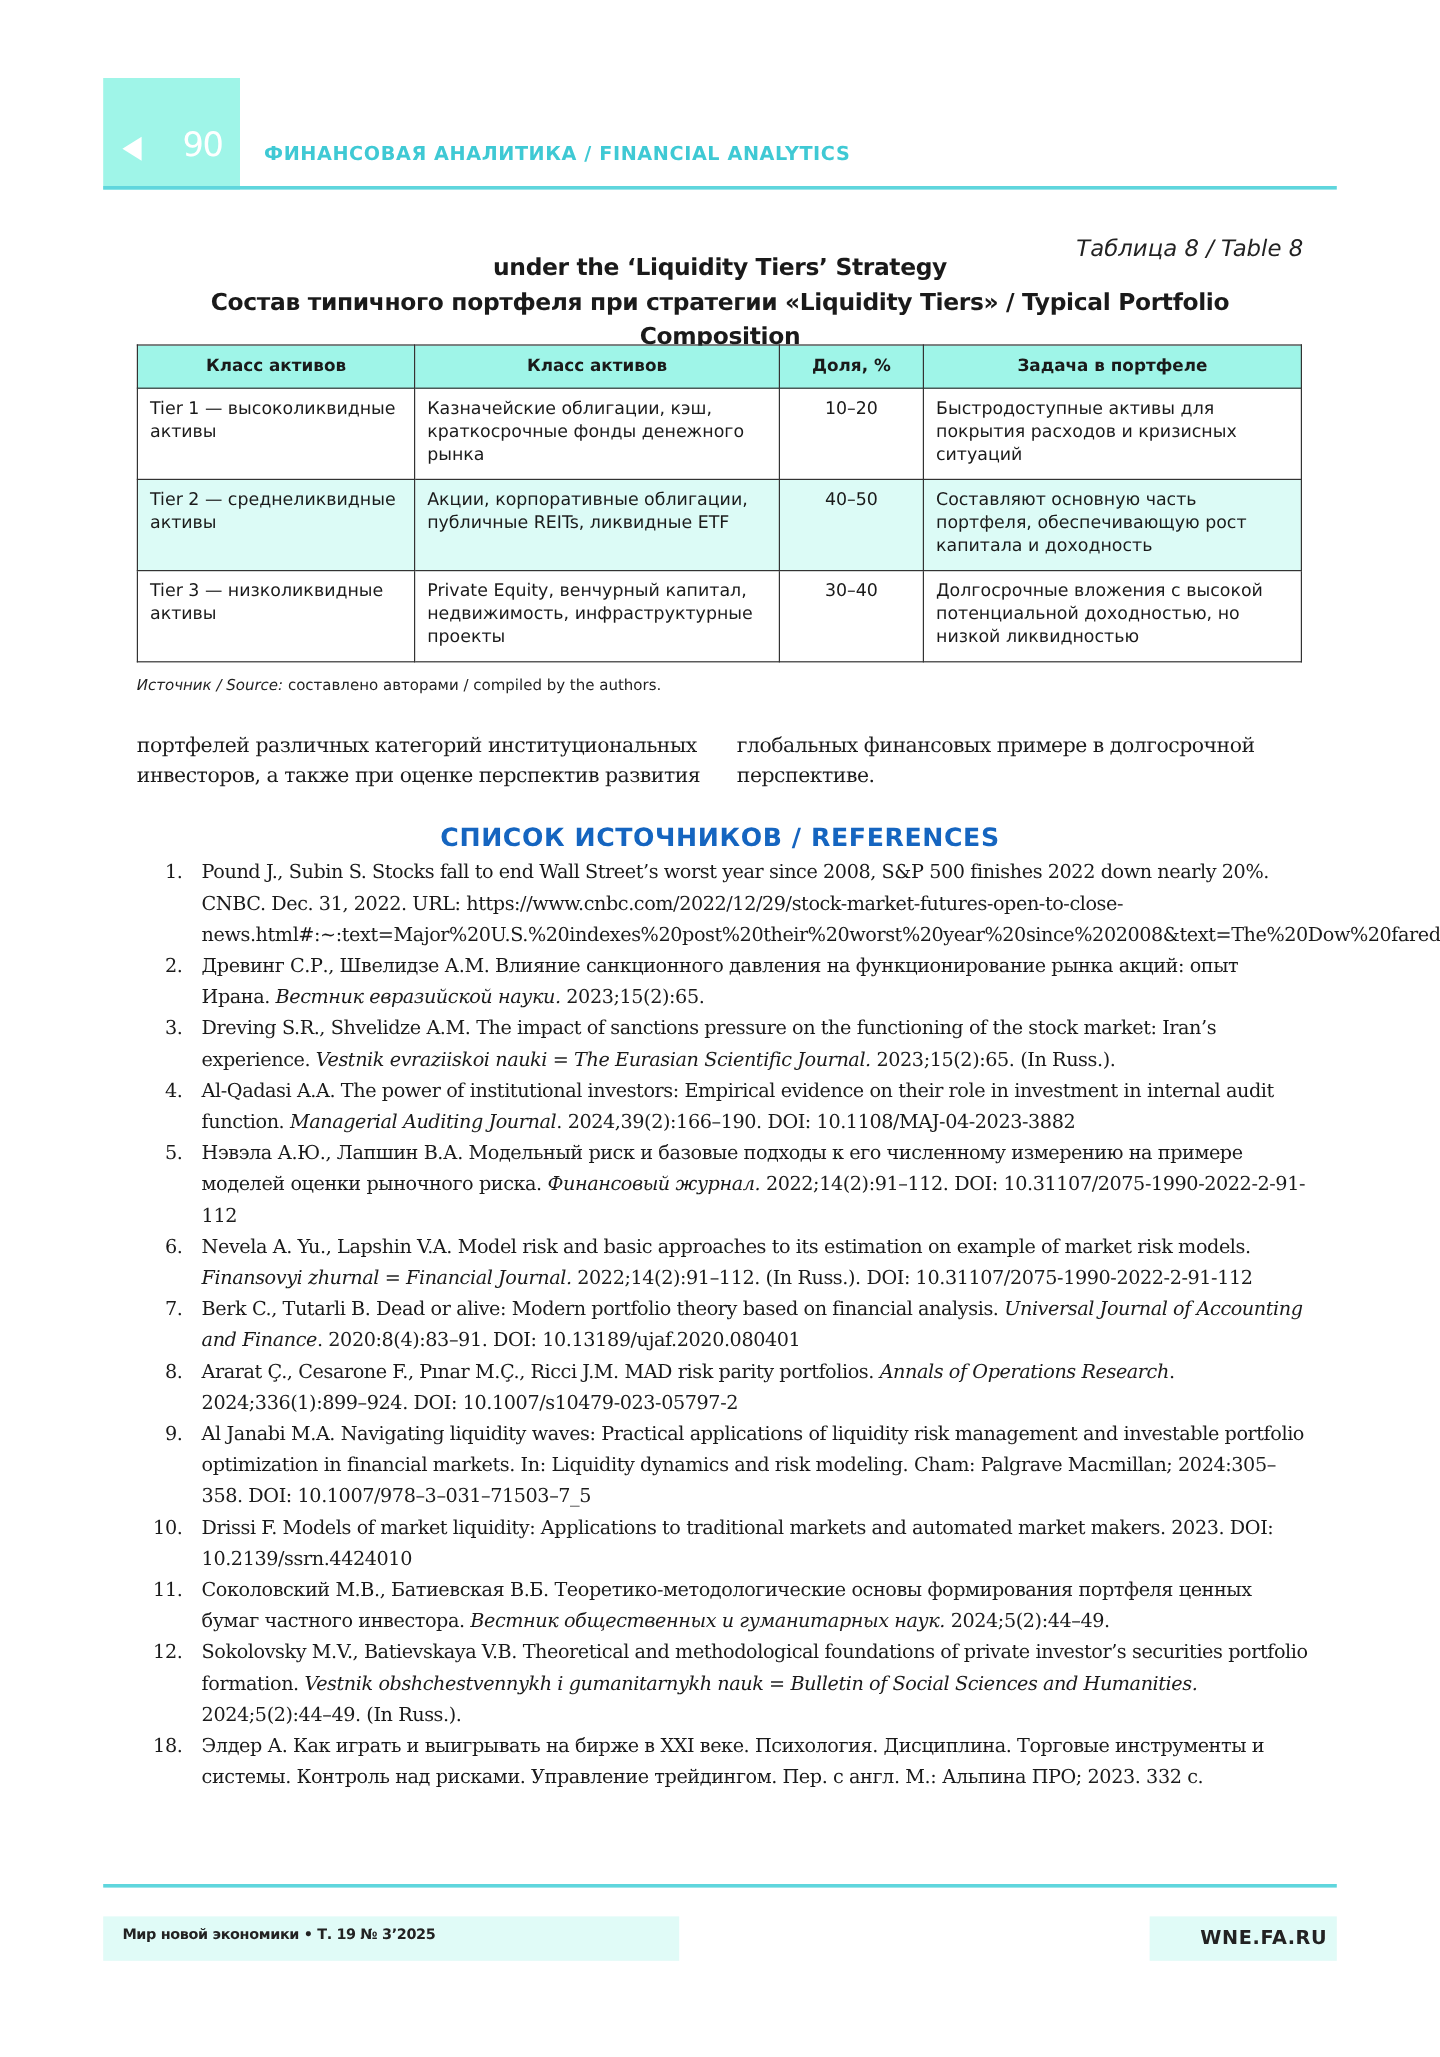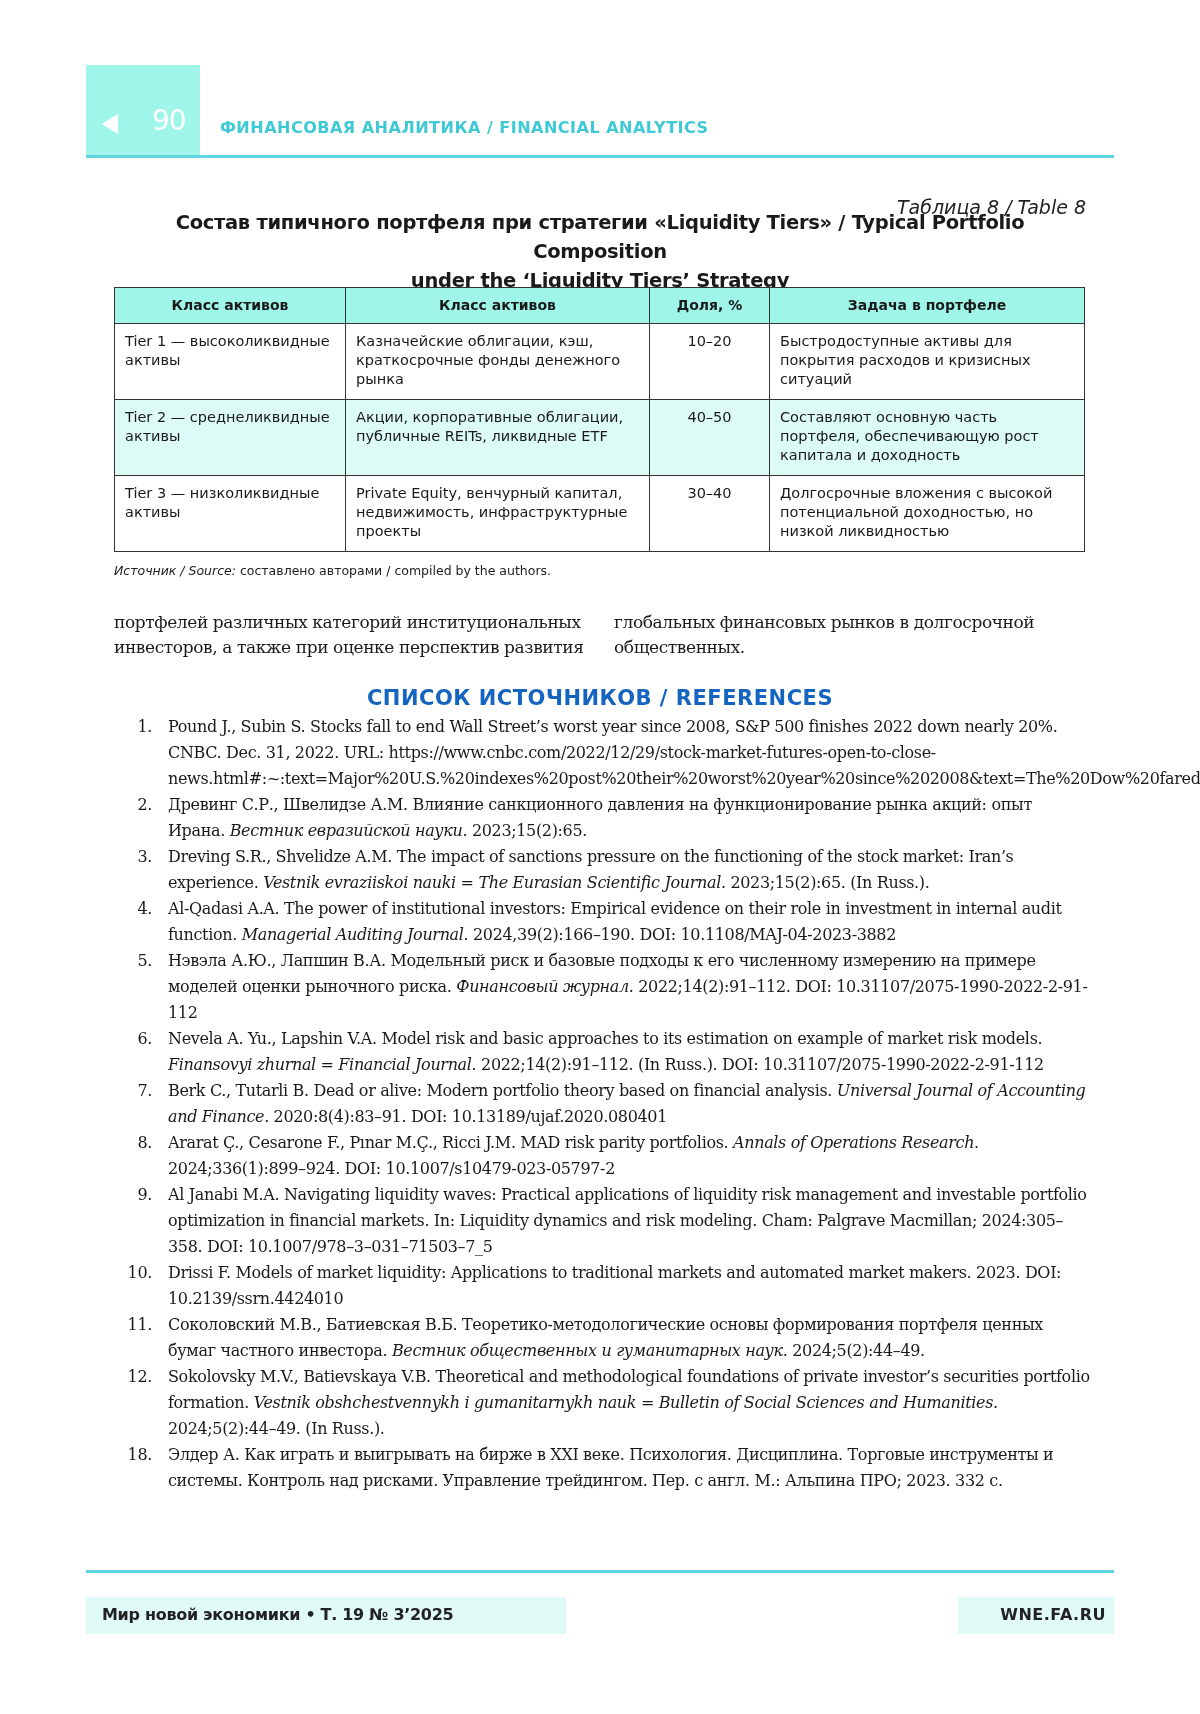--- a/index.html
+++ b/index.html
@@ -31,37 +31,37 @@
 
   .refs-head { position: absolute; left: 0; width: 1200px; top: 686px; text-align: center; font-family: "DejaVu Sans", sans-serif; font-weight: bold; font-size: 21px; color: #1565c0; letter-spacing: 0.5px; }
 
   ol.refs { position: absolute; left: 118px; top: 714px; width: 974px; margin: 0; padding: 0; list-style: none; font-family: "DejaVu Serif", serif; font-size: 16px; line-height: 26px; color: #1a1a1a; letter-spacing: -0.35px; }
   ol.refs li { position: relative; padding-left: 50px; margin: 0; }
   ol.refs li .num { position: absolute; left: 0; width: 34px; text-align: right; }
   ol.refs li i { font-style: italic; }
 
   .foot-line { position: absolute; left: 86px; top: 1570px; width: 1028px; height: 3px; background: #5fd6dd; }
   .foot-left { position: absolute; left: 86px; top: 1597px; width: 480px; height: 37px; background: #e0fbf7; }
-  .foot-left span { position: absolute; left: 16px; top: 8px; font-family: "DejaVu Sans", sans-serif; font-weight: bold; font-size: 16px; color: #222; letter-spacing: -0.3px; }
+  .foot-left span { position: absolute; left: 16px; top: 8px; font-family: "DejaVu Sans", sans-serif; font-weight: bold; font-size: 12px; color: #222; letter-spacing: -0.3px; }
   .foot-right { position: absolute; left: 958px; top: 1597px; width: 156px; height: 37px; background: #e0fbf7; }
   .foot-right span { position: absolute; right: 8px; top: 8px; font-family: "DejaVu Sans", sans-serif; font-weight: bold; font-size: 16px; color: #222; letter-spacing: 0.5px; }
 </style>
 </head>
 <body>
 
 <div class="hdr-block"></div>
 <div class="hdr-arrow"></div>
 <div class="hdr-page">90</div>
 <div class="hdr-title">ФИНАНСОВАЯ АНАЛИТИКА / FINANCIAL ANALYTICS</div>
 <div class="hdr-line"></div>
 
 <div class="tbl-label">Таблица 8 / Table 8</div>
 <div class="tbl-title">
+  <div>under the ‘Liquidity Tiers’ Strategy</div>
   <div>Состав типичного портфеля при стратегии «Liquidity Tiers» / Typical Portfolio Composition</div>
-  <div>under the ‘Liquidity Tiers’ Strategy</div>
 </div>
 
 <table class="data">
   <thead>
     <tr>
       <th class="c1">Класс активов</th>
       <th class="c2">Класс активов</th>
       <th class="c3">Доля, %</th>
       <th>Задача в портфеле</th>
     </tr>
@@ -84,21 +84,21 @@
       <td>Private Equity, венчурный капитал, недвижимость, инфраструктурные проекты</td>
       <td class="center">30–40</td>
       <td>Долгосрочные вложения с высокой потенциальной доходностью, но низкой ликвидностью</td>
     </tr>
   </tbody>
 </table>
 
 <div class="source"><i>Источник / Source:</i><span> составлено авторами / compiled by the authors.</span></div>
 
 <div class="body-col body-left">портфелей различных категорий институциональных инвесторов, а также при оценке перспектив развития</div>
-<div class="body-col body-right">глобальных финансовых рынков в долгосрочной общественных.</div>
+<div class="body-col body-right">глобальных финансовых примере в долгосрочной перспективе.</div>
 
 <div class="refs-head">СПИСОК ИСТОЧНИКОВ / REFERENCES</div>
 <ol class="refs" id="refs-list">
     <li><span class="num">1.</span><span>Pound J., Subin S. Stocks fall to end Wall Street’s worst year since 2008, S&amp;P 500 finishes 2022 down nearly 20%. CNBC. Dec. 31, 2022. URL: https://www.cnbc.com/2022/12/29/stock-market-futures-open-to-close-news.html#:~:text=Major%20U.S.%20indexes%20post%20their%20worst%20year%20since%202008&amp;text=The%20Dow%20fared%20the%20best,%2Dheavy%20Nasdaq%20tumbled%2033.1%25</span><i></i><span></span></li>
     <li><span class="num">2.</span><span>Древинг С.Р., Швелидзе А.М. Влияние санкционного давления на функционирование рынка акций: опыт Ирана. </span><i>Вестник евразийской науки.</i><span> 2023;15(2):65.</span></li>
     <li><span class="num">3.</span><span>Dreving S.R., Shvelidze A.M. The impact of sanctions pressure on the functioning of the stock market: Iran’s experience. </span><i>Vestnik evraziiskoi nauki = The Eurasian Scientific Journal.</i><span> 2023;15(2):65. (In Russ.).</span></li>
     <li><span class="num">4.</span><span>Al-Qadasi A.A. The power of institutional investors: Empirical evidence on their role in investment in internal audit function. </span><i>Managerial Auditing Journal</i><span>. 2024,39(2):166–190. DOI: 10.1108/MAJ-04-2023-3882</span></li>
     <li><span class="num">5.</span><span>Нэвэла А.Ю., Лапшин В.А. Модельный риск и базовые подходы к его численному измерению на примере моделей оценки рыночного риска. </span><i>Финансовый журнал.</i><span> 2022;14(2):91–112. DOI: 10.31107/2075-1990-2022-2-91-112</span></li>
     <li><span class="num">6.</span><span>Nevela A. Yu., Lapshin V.A. Model risk and basic approaches to its estimation on example of market risk models. </span><i>Finansovyi zhurnal = Financial Journal.</i><span> 2022;14(2):91–112. (In Russ.). DOI: 10.31107/2075-1990-2022-2-91-112</span></li>
     <li><span class="num">7.</span><span>Berk C., Tutarli B. Dead or alive: Modern portfolio theory based on financial analysis. </span><i>Universal Journal of Accounting and Finance</i><span>. 2020:8(4):83–91. DOI: 10.13189/ujaf.2020.080401</span></li>

